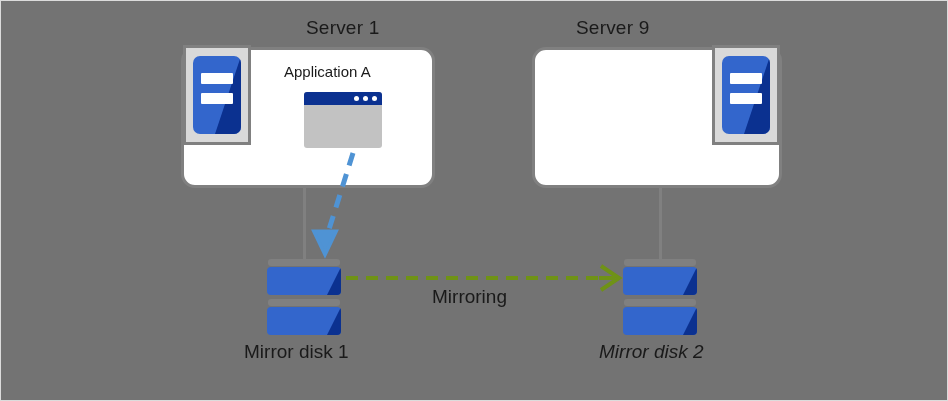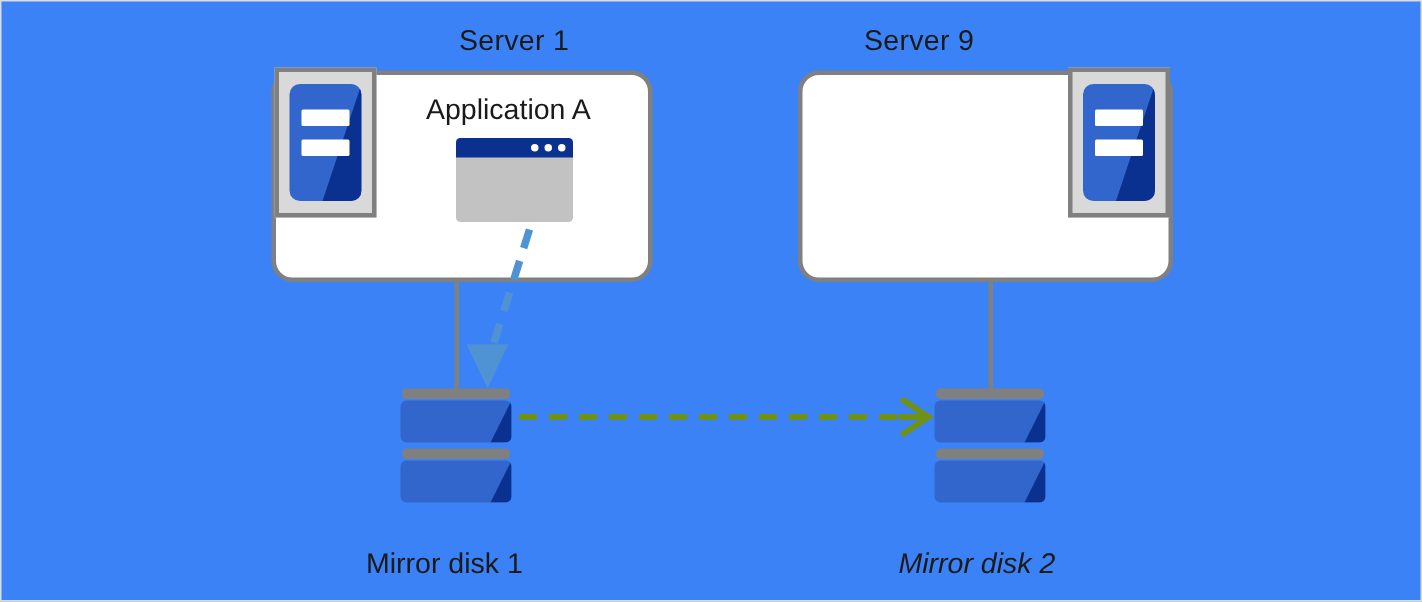--- a/index.html
+++ b/index.html
@@ -7,21 +7,21 @@
     padding: 0;
     background: #ffffff;
   }
   body {
     font-family: "Liberation Sans", sans-serif;
   }
   #canvas {
     position: relative;
     width: 948px;
     height: 401px;
-    background: #3b82f6;
+    background: #737373;
     box-sizing: border-box;
     border: 1px solid #dcdcdc;
     overflow: hidden;
   }
 
   
   .server-box {
     position: absolute;
     box-sizing: border-box;
     border: 3px solid #808080;
@@ -83,21 +83,21 @@
     z-index: 3;
   }
   .srv-bar.b1 { top: 17px; }
   .srv-bar.b2 { top: 37px; }
 
   
   #app-label {
     position: absolute;
     left: 283px;
     top: 62px;
-    font-size: 19px;
+    font-size: 15px;
     color: #1a1a1a;
     white-space: nowrap;
   }
   #app-window {
     position: absolute;
     left: 303px;
     top: 91px;
     width: 78px;
     height: 56px;
     background: #c2c2c2;
@@ -169,21 +169,20 @@
     height: 0;
     border-left: 14px solid transparent;
     border-bottom: 28px solid #0b3190;
   }
 
   .disk-label {
     position: absolute;
     font-size: 19px;
     color: #1a1a1a;
     white-space: nowrap;
-    margin-top: 25px;
   }
   #disk1-label { left: 243px; top: 340px; }
   #disk2-label { left: 598px; top: 340px; font-style: italic; }
 
   
   #overlay {
     position: absolute;
     left: 0;
     top: 0;
     width: 948px;
@@ -271,14 +270,15 @@
       <polygon points="324,250 316,233 332,233" fill="#4f93d4"></polygon>
     </g>
 
     <g>
       <line x1="345" y1="277" x2="600" y2="277" stroke="#6f9216" stroke-width="4" stroke-dasharray="12,8" stroke-linecap="butt"></line>
       <polyline points="600,265 618,277 600,289" fill="none" stroke="#6f9216" stroke-width="4" stroke-linejoin="miter" stroke-linecap="butt"></polyline>
       <line x1="598" y1="277" x2="614" y2="277" stroke="#6f9216" stroke-width="4"></line>
     </g>
   </svg>
 
+  <div id="mirroring-label">Mirroring</div>
 
 </div>
 
 </body></html>

